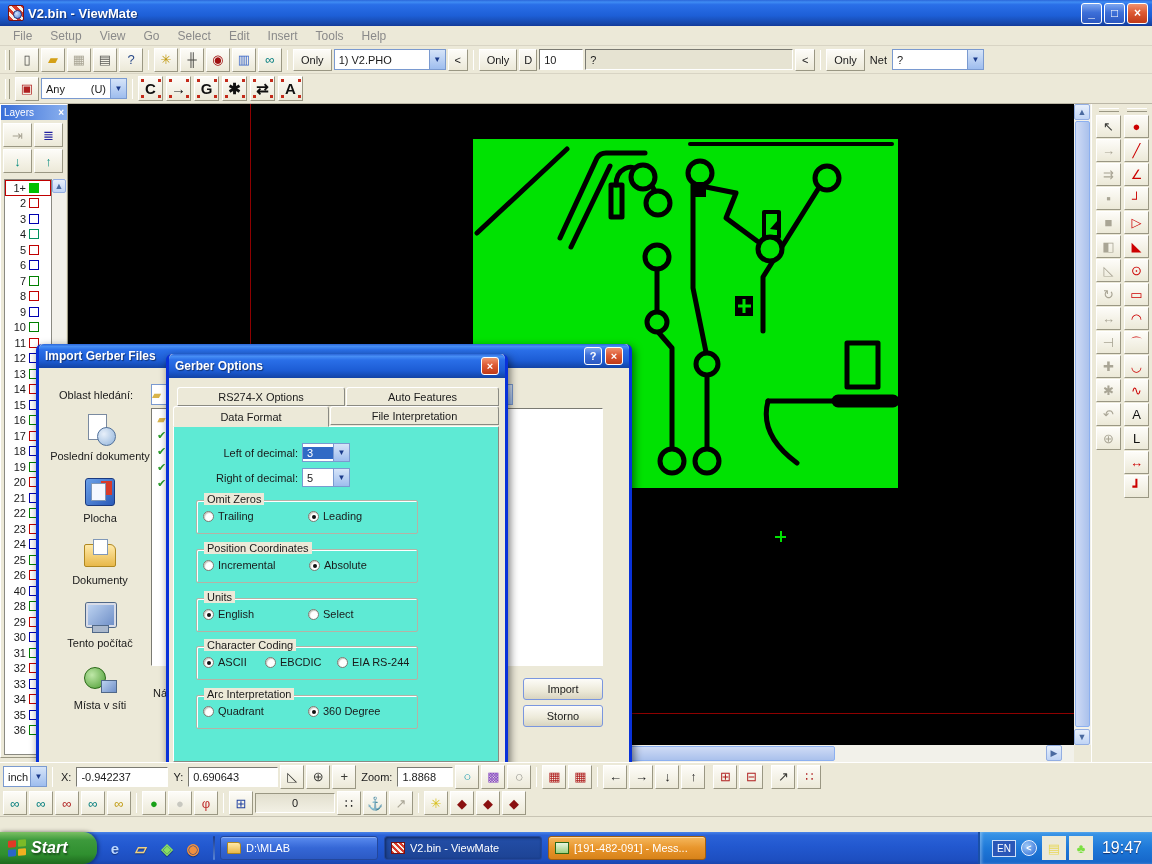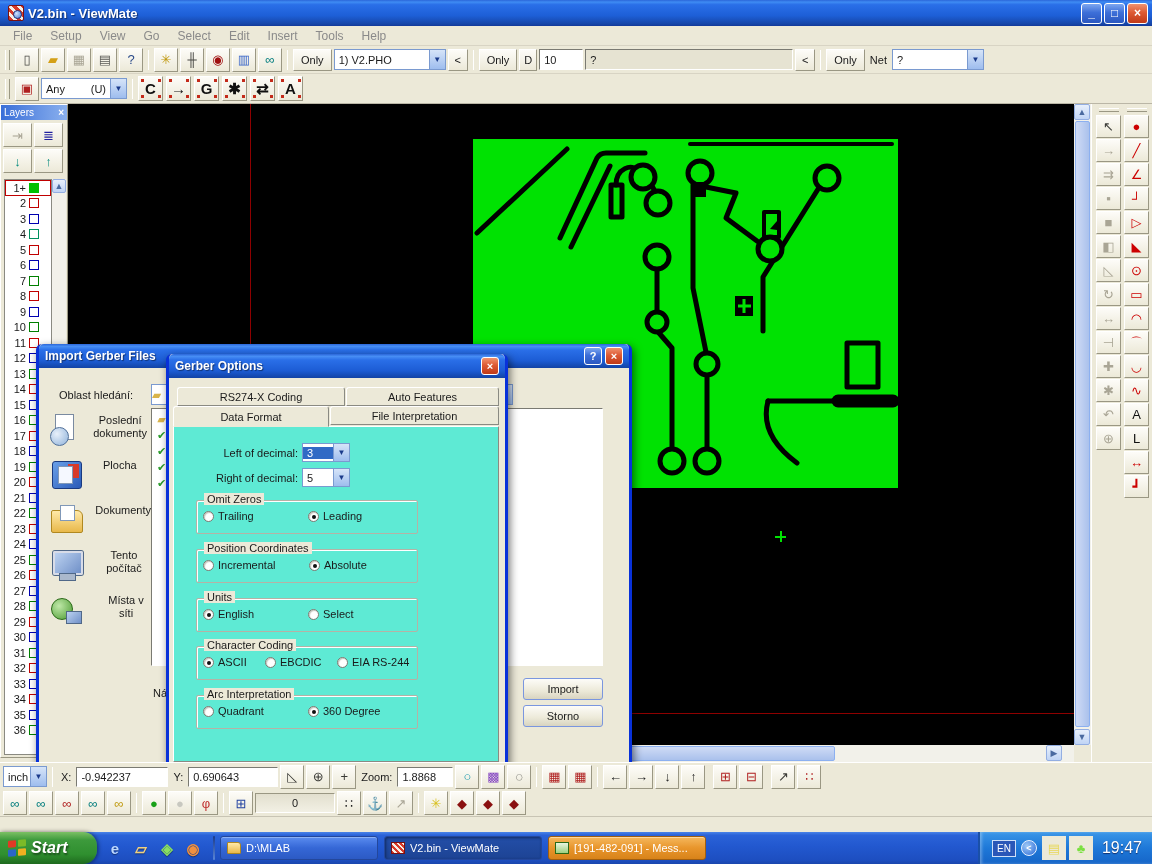--- a/index.html
+++ b/index.html
@@ -90,21 +90,21 @@
 
   #import-dialog{left:36px;top:240px;width:596px;height:470px;}
   #gerber-dialog{left:166px;top:250px;width:342px;height:450px;}
 
   
   #lookin-row{position:absolute;left:20px;top:40px;display:flex;align-items:center;}
   #lookin-label{width:92px;font-size:11px;}
   #lookin-combo{width:362px;}
   .folder-glyph{color:#d9b44a;font-size:12px;margin-right:3px;}
   #places-bar{position:absolute;left:10px;top:64px;width:102px;display:flex;flex-direction:column;gap:13px;padding-top:6px;}
-  .place{display:flex;align-items:flex-start;gap:18px;}
+  .place{display:flex;flex-direction:column;align-items:center;gap:4px;}
   .pl-lb{font-size:11px;text-align:center;line-height:1.2;color:#1a1a1a;}
   .pl-ic{width:36px;height:32px;position:relative;}
   .pl-ic::before,.pl-ic::after{content:"";position:absolute;}
   .recent-documents-icon::before{left:6px;top:0;width:17px;height:24px;background:#fff;border:1px solid #7a8aa0;}
   .recent-documents-icon::after{right:2px;bottom:0;width:17px;height:17px;border-radius:50%;background:radial-gradient(circle at 35% 35%,#e8f0fa,#8fb2da);border:1px solid #50709a;}
   .desktop-icon::before{left:3px;top:2px;width:28px;height:26px;border-radius:3px;background:linear-gradient(135deg,#6aa0e8,#2a5ab8);border:1px solid #1a3a80;}
   .desktop-icon::after{left:9px;top:7px;width:13px;height:16px;background:#f5f8ff;border:1px solid #8098b8;box-shadow:8px -4px 0 -2px #d83a2a;}
   .documents-icon::before{left:2px;top:6px;width:30px;height:21px;border-radius:2px 6px 2px 2px;background:linear-gradient(180deg,#ffe9a8,#e8b84a);border:1px solid #b08820;}
   .documents-icon::after{left:11px;top:1px;width:13px;height:14px;background:#fff;border:1px solid #8098b8;}
   .my-computer-icon::before{left:4px;top:2px;width:26px;height:20px;border-radius:2px;background:linear-gradient(135deg,#bcd2f0,#7090c8);border:2px solid #d8dce8;box-shadow:0 0 0 1px #506888;}
@@ -580,21 +580,21 @@
           </div>
           <div class="layer-row">
             <span class="lnum">25</span>
             <span class="lsw" style="border-color: rgb(0, 128, 0);"></span>
           </div>
           <div class="layer-row">
             <span class="lnum">26</span>
             <span class="lsw" style="border-color: rgb(192, 0, 0);"></span>
           </div>
           <div class="layer-row">
-            <span class="lnum">27</span>
+            <span class="lnum">40</span>
             <span class="lsw" style="border-color: rgb(0, 0, 176);"></span>
           </div>
           <div class="layer-row">
             <span class="lnum">28</span>
             <span class="lsw" style="border-color: rgb(0, 128, 0);"></span>
           </div>
           <div class="layer-row">
             <span class="lnum">29</span>
             <span class="lsw" style="border-color: rgb(192, 0, 0);"></span>
           </div>
@@ -694,21 +694,21 @@
       </div>
       <span id="fn-label">Ná</span>
       <span id="ft-label">So</span>
     </div>
 
     <div class="xp-dialog" id="gerber-dialog">
       <div class="dlg-title">
         <span class="t">Gerber Options</span>
         <span class="dlg-btn red">×</span>
       </div>
-      <div class="tab back" id="gtab0">RS274-X Coding</div>
+      <div class="tab back" id="gtab0">RS274-X Options</div>
       <div class="tab back" id="gtab1">Auto Features</div>
       <div class="tab" id="gtab2">Data Format</div>
       <div class="tab back" id="gtab3">File Interpretation</div>
       <div id="gpanel">
         <div class="decrow" style="top:16px">
           <span class="lab">Left of decimal:</span>
           <span class="combo deccombo">
             <span class="val sel">3</span>
             <span class="cmb-arrow">▼</span>
           </span>

